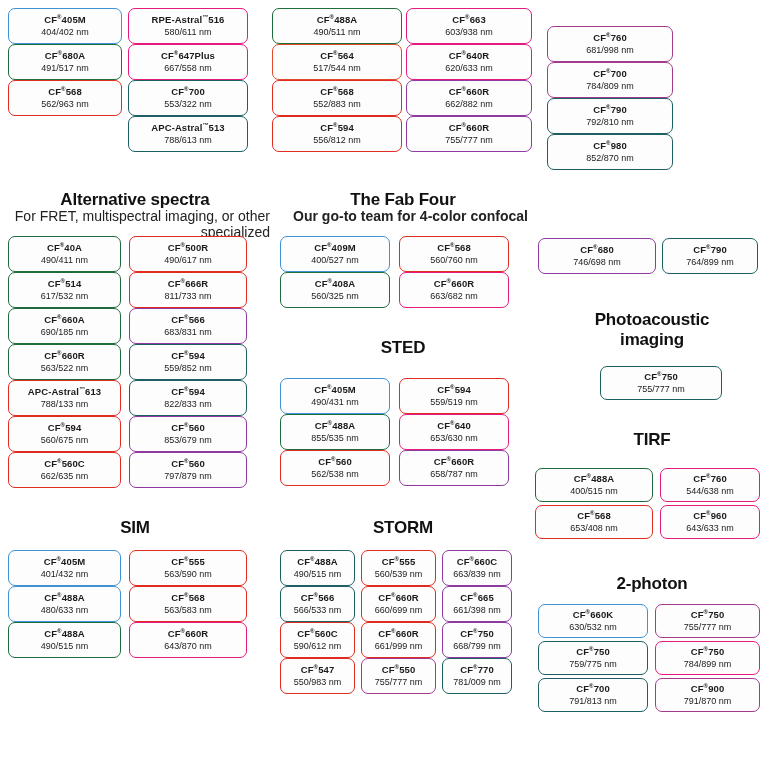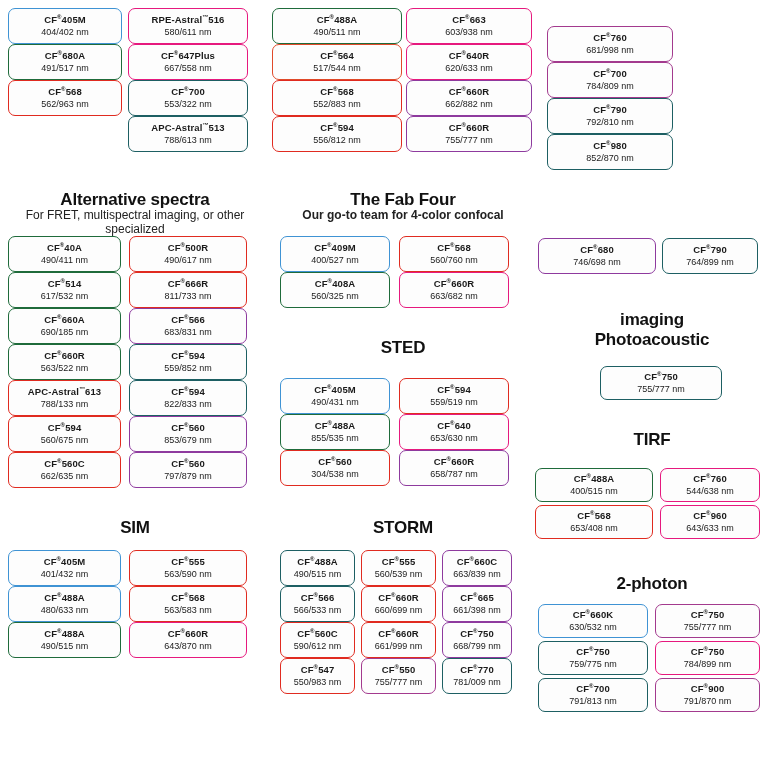--- a/index.html
+++ b/index.html
@@ -64,22 +64,22 @@
   .sec-title {
     position: absolute;
     font-size: 17px;
     font-weight: bold;
     text-align: center;
     color: #111;
     letter-spacing: -0.2px;
   }
   .sec-sub {
     position: absolute;
-    font-size: 12px;
-    text-align: center;
+    font-size: 14px;
+    text-align: right;
     color: #222;
   }
   .sec-title.two-line { line-height: 1.18; }
 </style>
 </head>
 <body>
 
 <div id="chart-root">
     <div class="pill c-blue" style="left: 8px; top: 8px; width: 114px; height: 36px;">
       <div class="nm"><span>CF</span><sup>®</sup><span>405M</span></div>
@@ -237,21 +237,21 @@
     <div class="pill c-blue" style="left: 280px; top: 378px; width: 110px; height: 36px;">
       <div class="nm"><span>CF</span><sup>®</sup><span>405M</span></div>
       <div class="wl">490/431 nm</div>
     </div>
     <div class="pill c-green" style="left: 280px; top: 414px; width: 110px; height: 36px;">
       <div class="nm"><span>CF</span><sup>®</sup><span>488A</span></div>
       <div class="wl">855/535 nm</div>
     </div>
     <div class="pill c-red" style="left: 280px; top: 450px; width: 110px; height: 36px;">
       <div class="nm"><span>CF</span><sup>®</sup><span>560</span></div>
-      <div class="wl">304/538 nm</div>
+      <div class="wl">562/538 nm</div>
     </div>
     <div class="pill c-red" style="left: 399px; top: 378px; width: 110px; height: 36px;">
       <div class="nm"><span>CF</span><sup>®</sup><span>594</span></div>
       <div class="wl">559/519 nm</div>
     </div>
     <div class="pill c-magenta" style="left: 399px; top: 414px; width: 110px; height: 36px;">
       <div class="nm"><span>CF</span><sup>®</sup><span>640</span></div>
       <div class="wl">653/630 nm</div>
     </div>
     <div class="pill c-purple" style="left: 399px; top: 450px; width: 110px; height: 36px;">
@@ -334,22 +334,22 @@
     </div>
     <div class="pill c-purple" style="left: 538px; top: 238px; width: 118px; height: 36px;">
       <div class="nm"><span>CF</span><sup>®</sup><span>680</span></div>
       <div class="wl">746/698 nm</div>
     </div>
     <div class="pill c-teal" style="left: 662px; top: 238px; width: 96px; height: 36px;">
       <div class="nm"><span>CF</span><sup>®</sup><span>790</span></div>
       <div class="wl">764/899 nm</div>
     </div>
     <div class="sec-title two-line" style="left: 540px; top: 310px; width: 224px;">
+      <div>Photoacoustic</div>
       <div>imaging</div>
-      <div>Photoacoustic</div>
     </div>
     <div class="pill c-teal" style="left: 600px; top: 366px; width: 122px; height: 34px;">
       <div class="nm"><span>CF</span><sup>®</sup><span>750</span></div>
       <div class="wl">755/777 nm</div>
     </div>
     <div class="sec-title" style="left: 540px; top: 430px; width: 224px;">TIRF</div>
     <div class="pill c-green" style="left: 535px; top: 468px; width: 118px; height: 34px;">
       <div class="nm"><span>CF</span><sup>®</sup><span>488A</span></div>
       <div class="wl">400/515 nm</div>
     </div>

